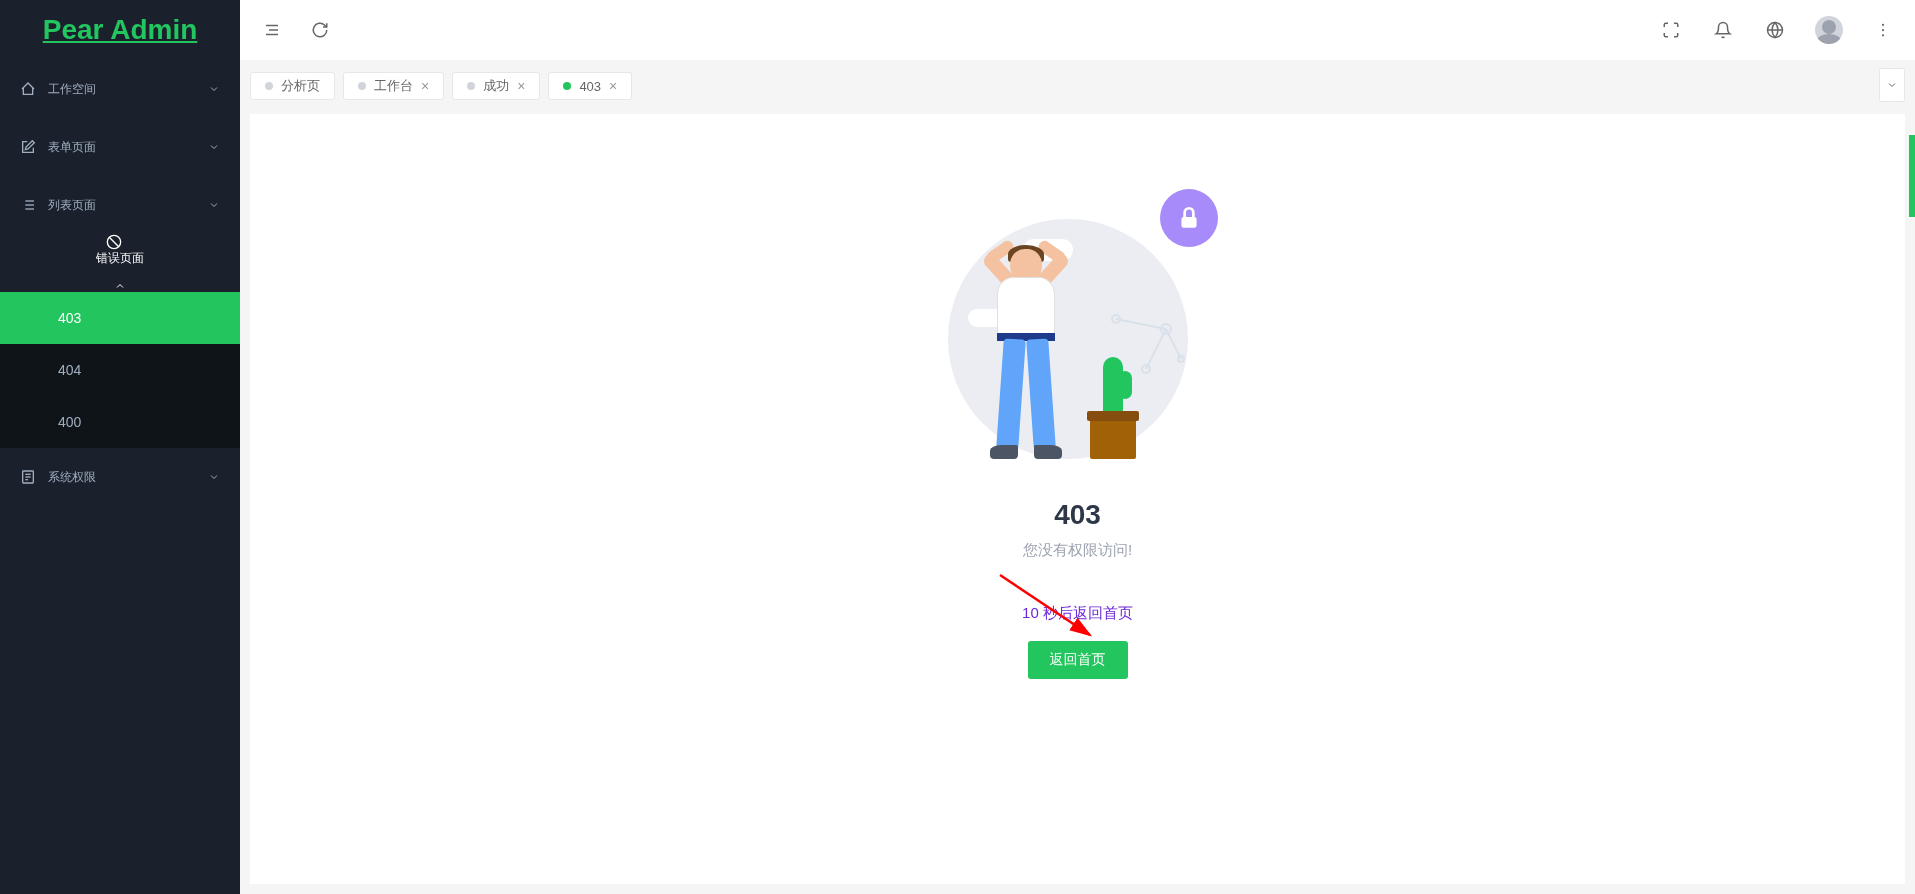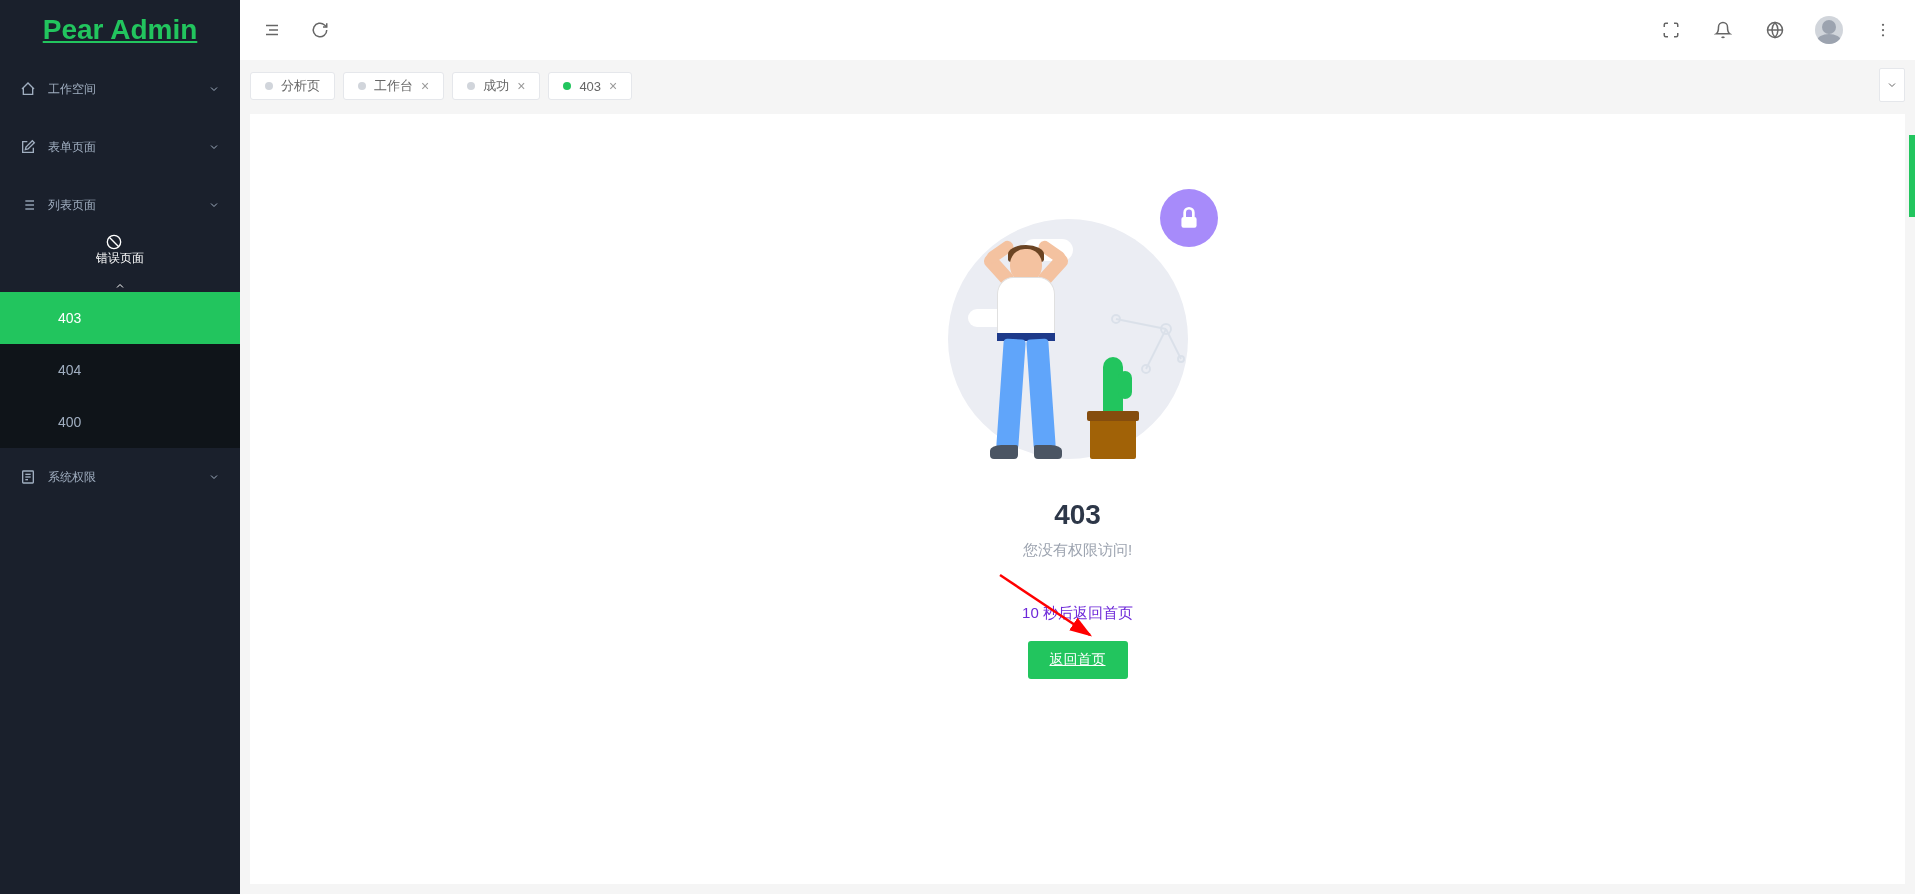--- a/index.html
+++ b/index.html
@@ -65,21 +65,21 @@
     .illu-pot { position: absolute; width: 46px; height: 42px; background: #a16207; left: 152px; top: 228px; border-radius: 2px; }
     .illu-pot::before { content:""; position:absolute; width: 52px; height: 10px; background: #854d0e; left: -3px; top: -6px; border-radius: 2px; }
     .illu-cac { position: absolute; width: 20px; height: 60px; background: #22c55e; border-radius: 10px 10px 0 0; left: 165px; top: 168px; }
     .illu-cac-arm { position: absolute; width: 14px; height: 28px; background: #22c55e; border-radius: 8px; left: 180px; top: 182px; }
     
     .illu-net { position: absolute; width: 100px; height: 100px; right: 22px; top: 110px; opacity: 0.5; }
     
     .err-title { font-size: 28px; color: #2d3748; margin-top: 30px; font-weight: 600; }
     .err-sub { font-size: 15px; color: #9ca3af; margin-top: 10px; text-align: right; }
     .err-countdown { font-size: 15px; color: #6d28d9; margin-top: 44px; }
-    .err-btn { margin-top: 18px; padding: 10px 22px; background: #22c55e; color: #fff; border: none; border-radius: 3px; font-size: 14px; cursor: pointer; text-decoration: underline; }
+    .err-btn { margin-top: 18px; padding: 10px 22px; background: #22c55e; color: #fff; border: none; border-radius: 3px; font-size: 14px; cursor: pointer; }
     
     
     .arrow { position: absolute; left: 750px; top: 565px; pointer-events: none; }
     
     
     .accent-strip { position: absolute; right: 0; top: 135px; width: 6px; height: 82px; background: #22c55e; }
     
     svg { display: block; }
   </style>
 </head>

